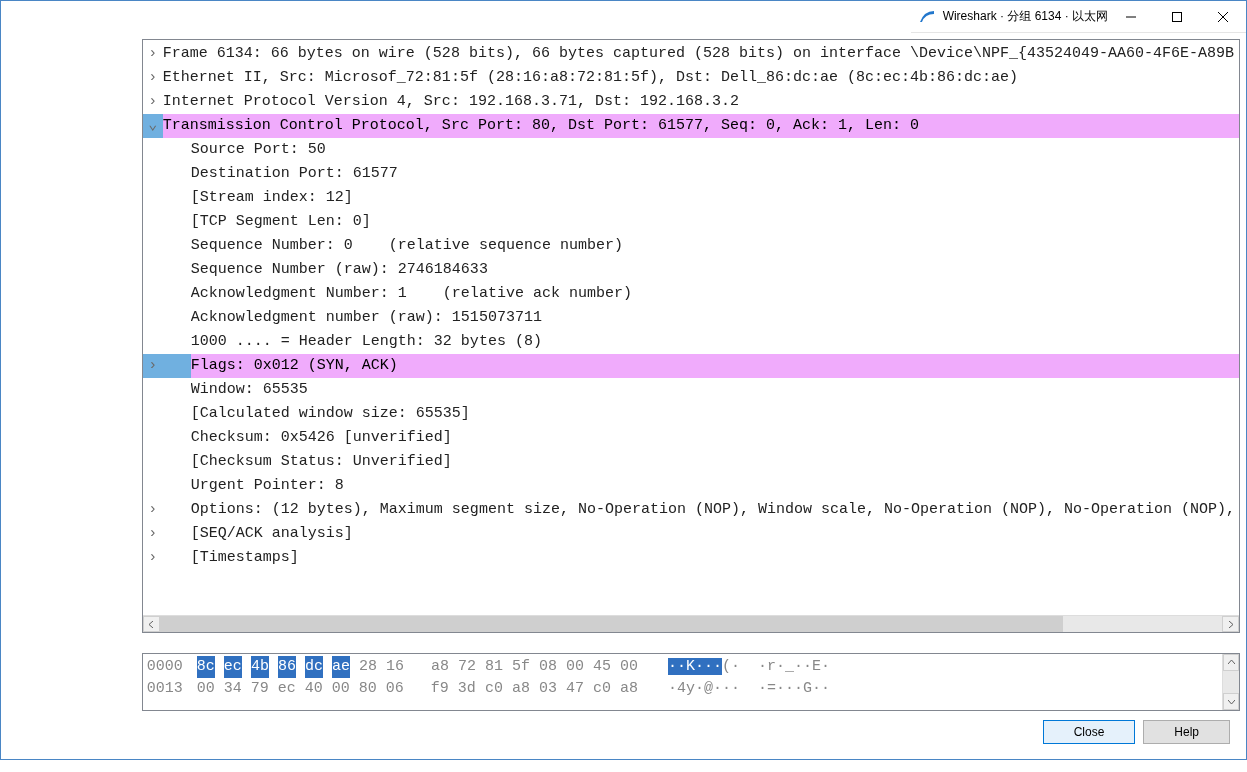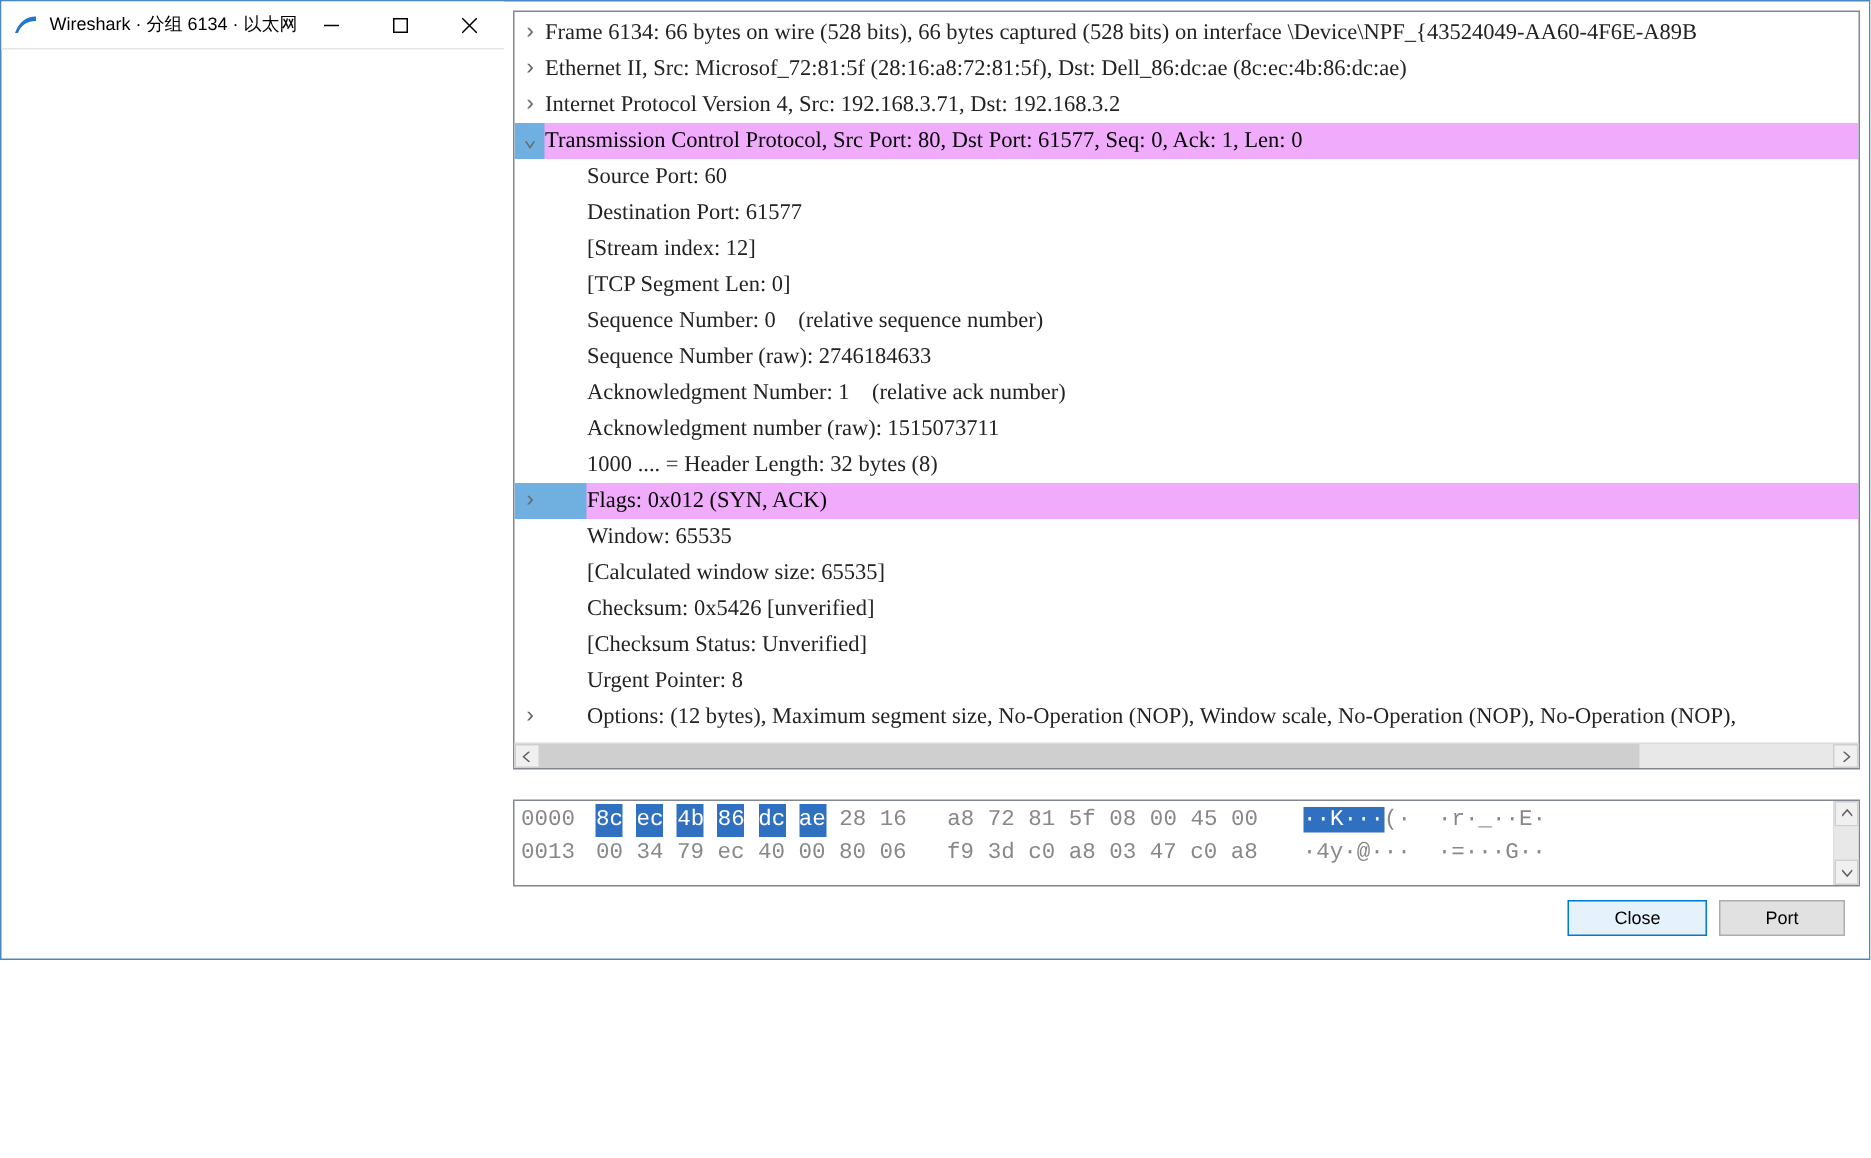--- a/index.html
+++ b/index.html
@@ -1,30 +1,30 @@
 <!DOCTYPE html>
 <html><head>
 <meta charset="utf-8">
 <style>
   * { box-sizing: border-box; margin: 0; padding: 0; }
   html, body { height: 100%; font-family: "Segoe UI", Tahoma, sans-serif; font-size: 12px; background: #fff; }
-  .window { width: 1247px; height: 640px; display: flex; flex-direction: row; border: 1px solid #4a86c5; background: #fff; }
+  .window { width: 1247px; height: 760px; display: flex; flex-direction: column; border: 1px solid #4a86c5; background: #fff; align-items: flex-end; }
   .titlebar { height: 32px; display: flex; align-items: center; background: #fff; border-bottom: 1px solid #e5e5e5; }
   .titlebar .app-icon { width: 16px; height: 16px; margin: 0 8px 0 8px; }
   .titlebar .title { flex: 1; font-size: 12px; color: #000; }
   .titlebar .win-buttons { display: flex; height: 100%; }
   .titlebar .win-btn { width: 46px; display: flex; align-items: center; justify-content: center; color: #000; }
 
   .content { flex: 1; display: flex; flex-direction: column; padding: 6px; overflow: hidden; }
   .tree-pane { flex: 1; border: 1px solid #828790; background: #fff; overflow: hidden; display: flex; flex-direction: column; }
   .tree-scroll { flex: 1; overflow: hidden; font-family: Consolas, "Courier New", monospace; font-size: 15px; line-height: 24px; color: #222; padding: 2px 0; }
   .tree-row { display: flex; white-space: pre; }
   .tree-toggle { width: 20px; text-align: center; color: #6a6a6a; user-select: none; flex-shrink: 0; }
   .tree-indent { display: inline-block; }
-  .tree-label { flex: 1; padding-right: 4px; overflow: hidden; font-family: Liberation Serif, serif; }
+  .tree-label { flex: 1; padding-right: 4px; overflow: hidden; }
   .tree-label.sel { background: #f0abfc; color: #000; }
   .tree-row.selrow { background: #70b0e0; }
 
   .hscroll { height: 17px; background: #f0f0f0; border-top: 1px solid #ddd; display: flex; align-items: stretch; }
   .hscroll .arrow { width: 17px; background: #f0f0f0; border: 1px solid #cfcfcf; display:flex;align-items:center;justify-content:center; }
   .hscroll .track { flex: 1; background: #e8e8e8; position: relative; }
   .hscroll .thumb { position: absolute; left: 0; top: 0; bottom: 0; width: 85%; background: #cfcfcf; }
 
   .hex-pane { height: 58px; margin-top: 20px; border: 1px solid #828790; background: #fff; font-family: Consolas, "Courier New", monospace; font-size: 15px; line-height: 22px; color: #888; overflow: hidden; display: flex; }
   .hex-body { flex: 1; padding: 2px 4px; overflow:hidden; }
@@ -73,21 +73,21 @@
     </div>
   </div>
 
   <div class="content">
     <div class="tree-pane">
       <div class="tree-scroll" id="tree-scroll">
           <div class="tree-row"><span class="tree-toggle">›</span><span class="tree-indent" style="width: 0px;"></span><span class="tree-label">Frame 6134: 66 bytes on wire (528 bits), 66 bytes captured (528 bits) on interface \Device\NPF_{43524049-AA60-4F6E-A89B</span></div>
           <div class="tree-row"><span class="tree-toggle">›</span><span class="tree-indent" style="width: 0px;"></span><span class="tree-label">Ethernet II, Src: Microsof_72:81:5f (28:16:a8:72:81:5f), Dst: Dell_86:dc:ae (8c:ec:4b:86:dc:ae)</span></div>
           <div class="tree-row"><span class="tree-toggle">›</span><span class="tree-indent" style="width: 0px;"></span><span class="tree-label">Internet Protocol Version 4, Src: 192.168.3.71, Dst: 192.168.3.2</span></div>
           <div class="tree-row selrow"><span class="tree-toggle">⌄</span><span class="tree-indent" style="width: 0px;"></span><span class="tree-label sel">Transmission Control Protocol, Src Port: 80, Dst Port: 61577, Seq: 0, Ack: 1, Len: 0</span></div>
-          <div class="tree-row"><span class="tree-toggle"> </span><span class="tree-indent" style="width: 28px;"></span><span class="tree-label">Source Port: 60</span></div>
+          <div class="tree-row"><span class="tree-toggle"> </span><span class="tree-indent" style="width: 28px;"></span><span class="tree-label">Source Port: 50</span></div>
           <div class="tree-row"><span class="tree-toggle"> </span><span class="tree-indent" style="width: 28px;"></span><span class="tree-label">Destination Port: 61577</span></div>
           <div class="tree-row"><span class="tree-toggle"> </span><span class="tree-indent" style="width: 28px;"></span><span class="tree-label">[Stream index: 12]</span></div>
           <div class="tree-row"><span class="tree-toggle"> </span><span class="tree-indent" style="width: 28px;"></span><span class="tree-label">[TCP Segment Len: 0]</span></div>
           <div class="tree-row"><span class="tree-toggle"> </span><span class="tree-indent" style="width: 28px;"></span><span class="tree-label">Sequence Number: 0    (relative sequence number)</span></div>
           <div class="tree-row"><span class="tree-toggle"> </span><span class="tree-indent" style="width: 28px;"></span><span class="tree-label">Sequence Number (raw): 2746184633</span></div>
           <div class="tree-row"><span class="tree-toggle"> </span><span class="tree-indent" style="width: 28px;"></span><span class="tree-label">Acknowledgment Number: 1    (relative ack number)</span></div>
           <div class="tree-row"><span class="tree-toggle"> </span><span class="tree-indent" style="width: 28px;"></span><span class="tree-label">Acknowledgment number (raw): 1515073711</span></div>
           <div class="tree-row"><span class="tree-toggle"> </span><span class="tree-indent" style="width: 28px;"></span><span class="tree-label">1000 .... = Header Length: 32 bytes (8)</span></div>
           <div class="tree-row selrow"><span class="tree-toggle">›</span><span class="tree-indent" style="width: 28px;"></span><span class="tree-label sel">Flags: 0x012 (SYN, ACK)</span></div>
           <div class="tree-row"><span class="tree-toggle"> </span><span class="tree-indent" style="width: 28px;"></span><span class="tree-label">Window: 65535</span></div>
@@ -131,16 +131,16 @@
         <div class="arrow">
             <svg width="7" height="7" viewBox="0 0 7 7">
               <path d="M0 2 L3.5 6 L7 2" fill="none" stroke="#606060"></path>
             </svg>
           </div>
       </div>
     </div>
 
     <div class="footer">
       <button class="btn default">Close</button>
-      <button class="btn">Port</button>
+      <button class="btn">Help</button>
     </div>
   </div>
 </div>
 
 </body></html>

